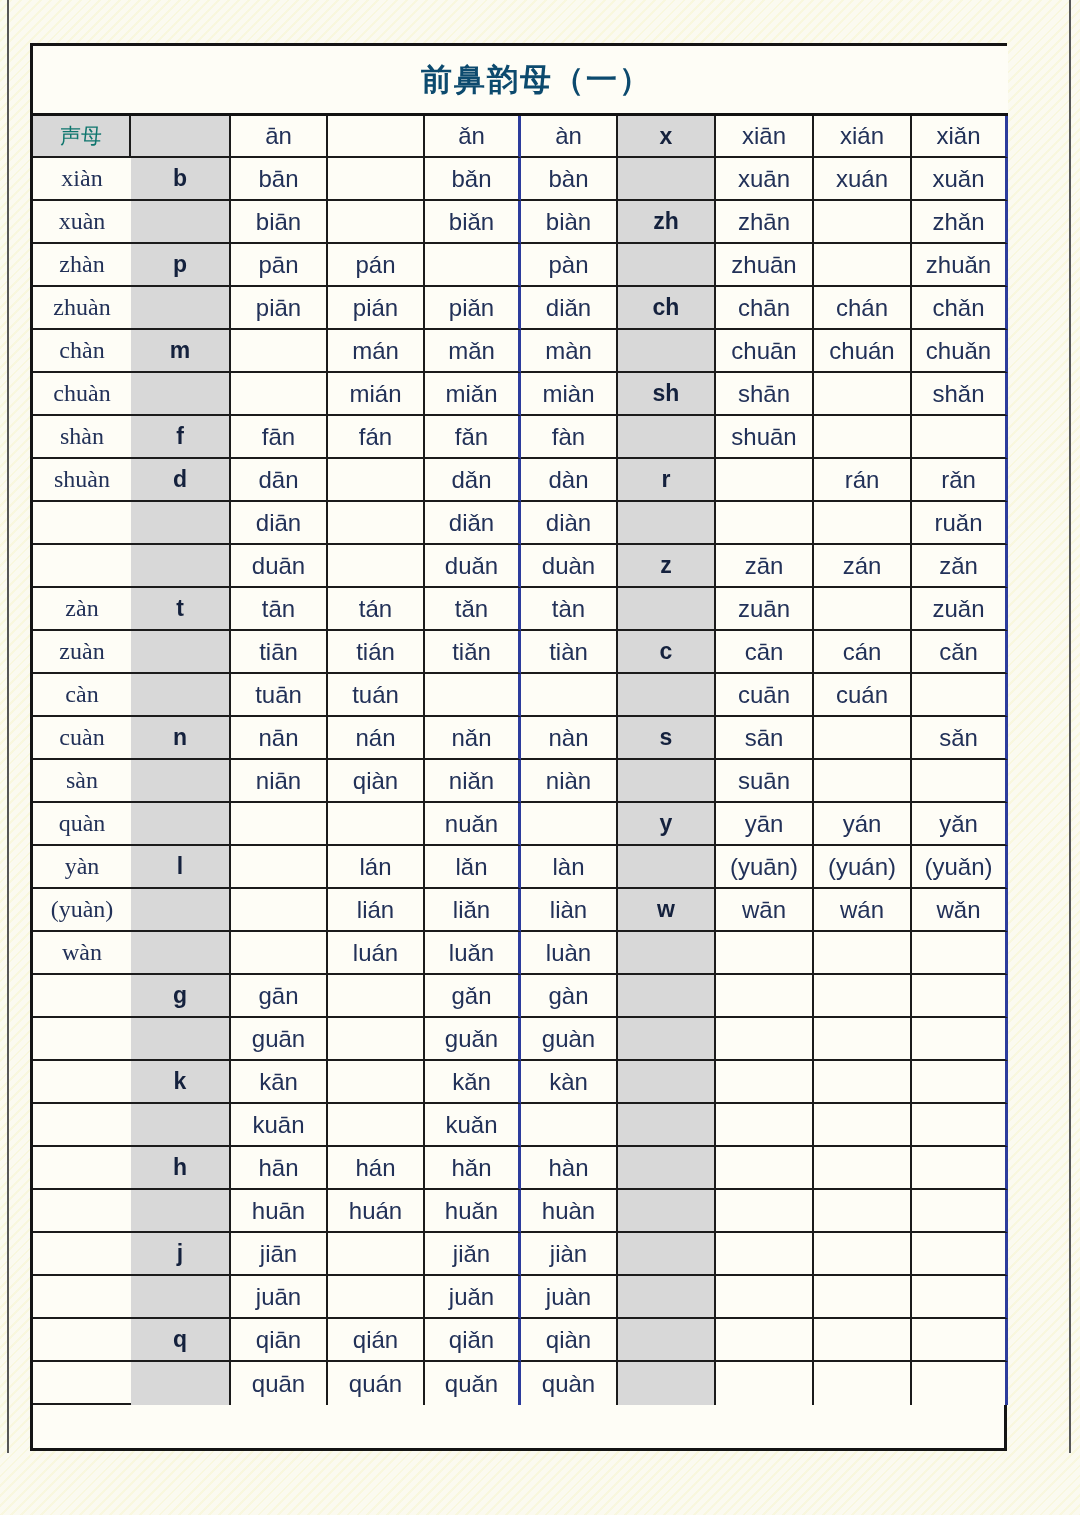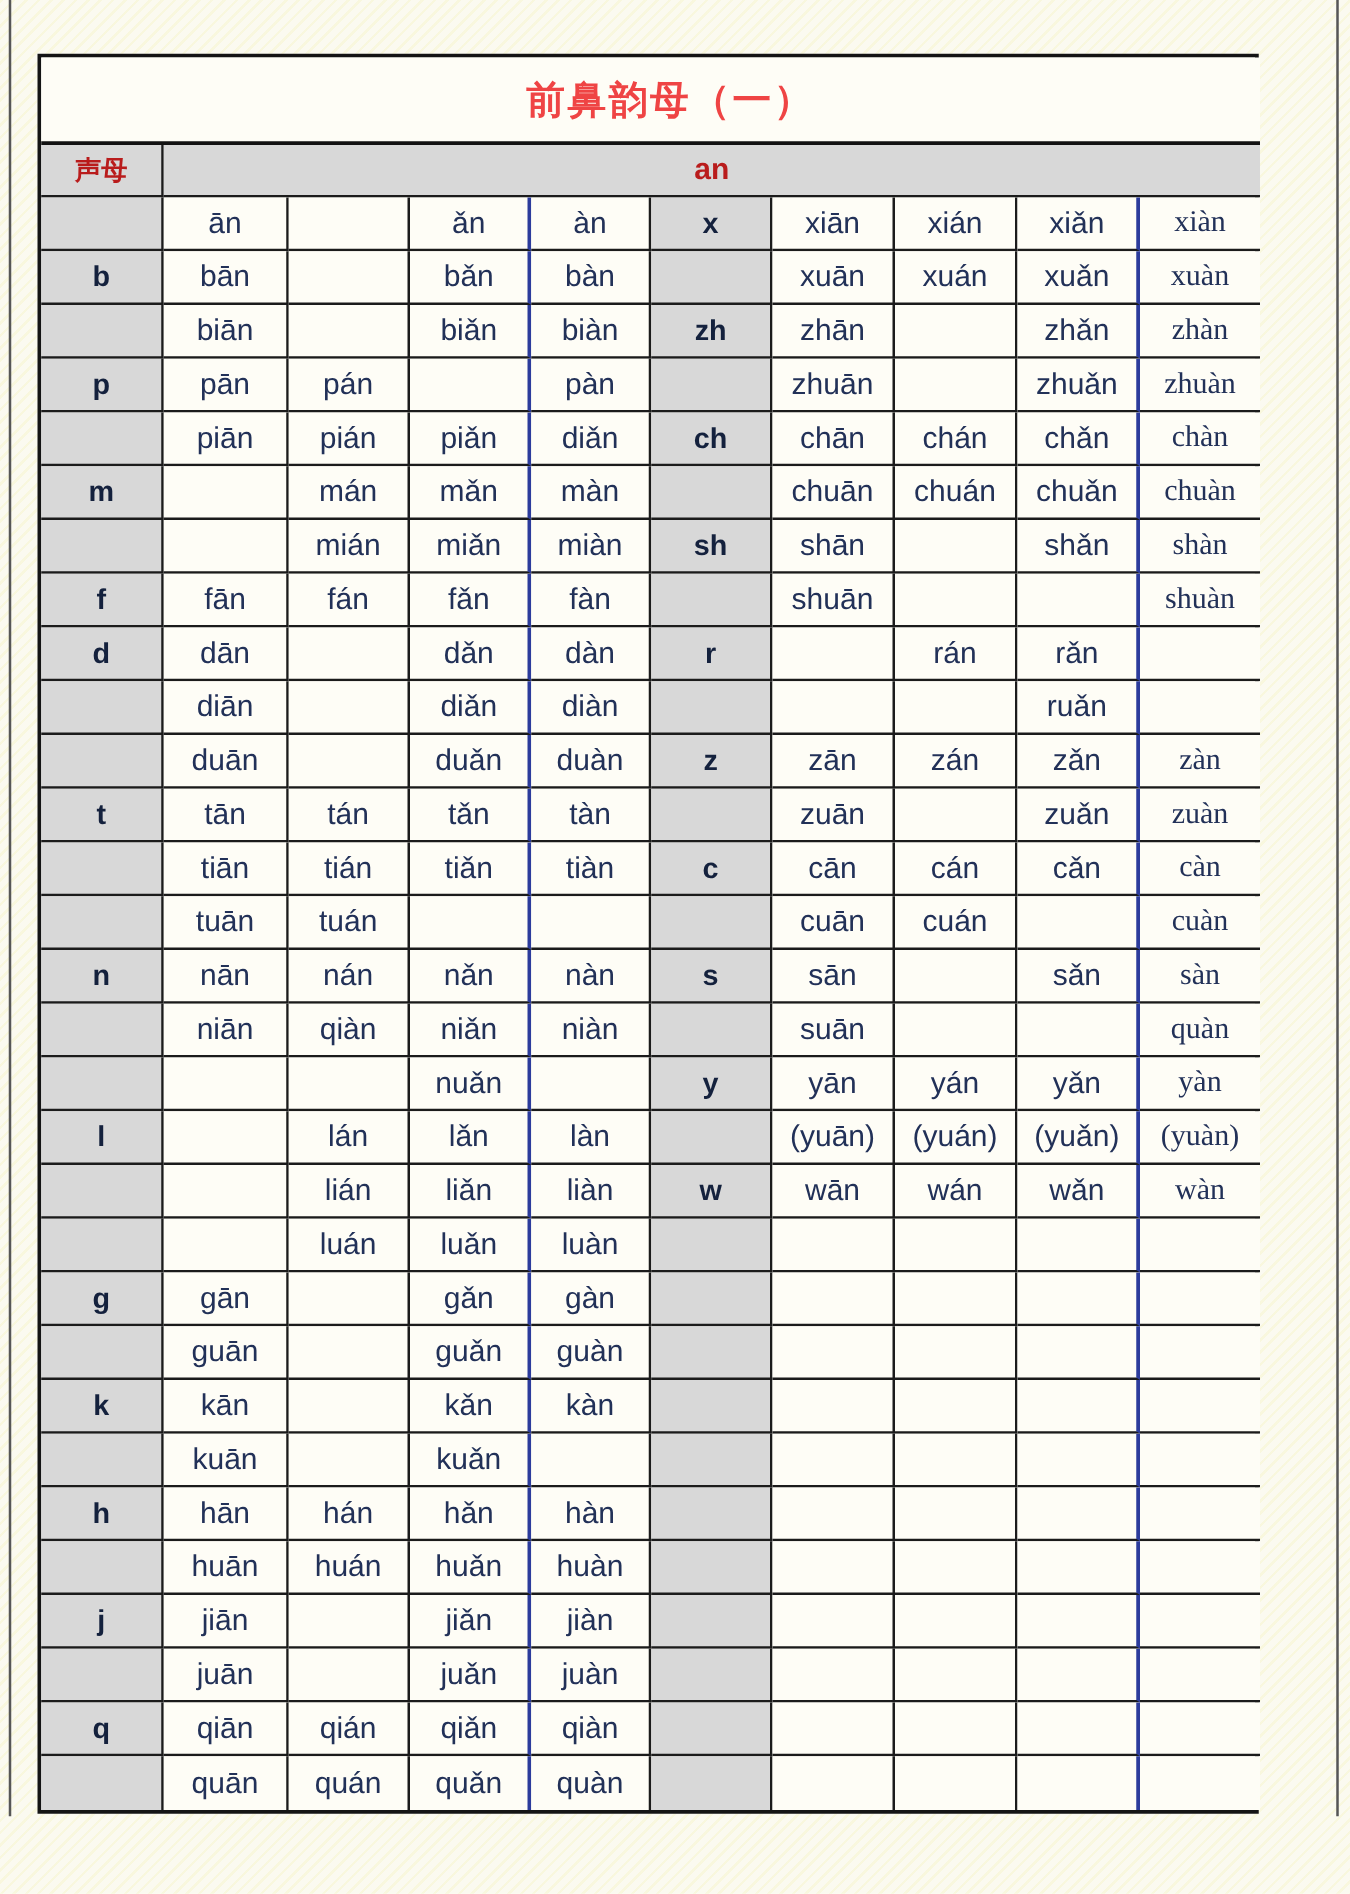--- a/index.html
+++ b/index.html
@@ -30,43 +30,42 @@
     border-right:2px solid #1b1b1b;
     border-bottom:2px solid #1b1b1b;
     display:flex;align-items:center;justify-content:center;
     overflow:hidden;white-space:nowrap;
   }
   .title-cell{
     grid-column:1 / -1;
     background:#fefdf6;
     border-right:none;
     border-bottom:3px solid #121212;
-    font-size:31px;font-weight:bold;color:#ef4444;
+    font-size:31px;font-weight:bold;color:#0c4a6e;
     letter-spacing:2px;
     padding-left:32px;
   }
-  .hdr{background:#d8d8d8;font-weight:bold;color:#b91c1c;}
+  .hdr{background:#d8d8d8;font-weight:normal;color:#0f766e;}
   .hdr-initial{font-size:21px;}
   .hdr-final{grid-column:2 / -1;font-size:24px;border-right:none;}
   .c-init{background:#d8d8d8;font-weight:bold;font-size:23px;color:#14213d;}
   .c-syl{background:#fefdf6;font-size:24px;color:#223158;}
   .br-blue{border-right:3px solid #2c3c9c;text-align:center;}
   .br-none{border-right:none;font-family:Liberation Serif, serif;}
   .bb-none{border-bottom:none;}
 </style>
 </head>
 <body>
 
 <div class="edge edge-left"></div>
 <div class="edge edge-right"></div>
 
 <div class="tbl" id="pinyin-table">
   <div class="cell title-cell">前鼻韵母（一）</div>
   <div class="cell hdr hdr-initial">声母</div>
-  <div class="cell hdr hdr-final">an</div>
 
 <div class="cell c-init"></div>
     <div class="cell c-syl">ān</div>
     <div class="cell c-syl"></div>
     <div class="cell c-syl br-blue">ǎn</div>
     <div class="cell c-syl">àn</div>
     <div class="cell c-init">x</div>
     <div class="cell c-syl">xiān</div>
     <div class="cell c-syl">xián</div>
     <div class="cell c-syl br-blue">xiǎn</div>

